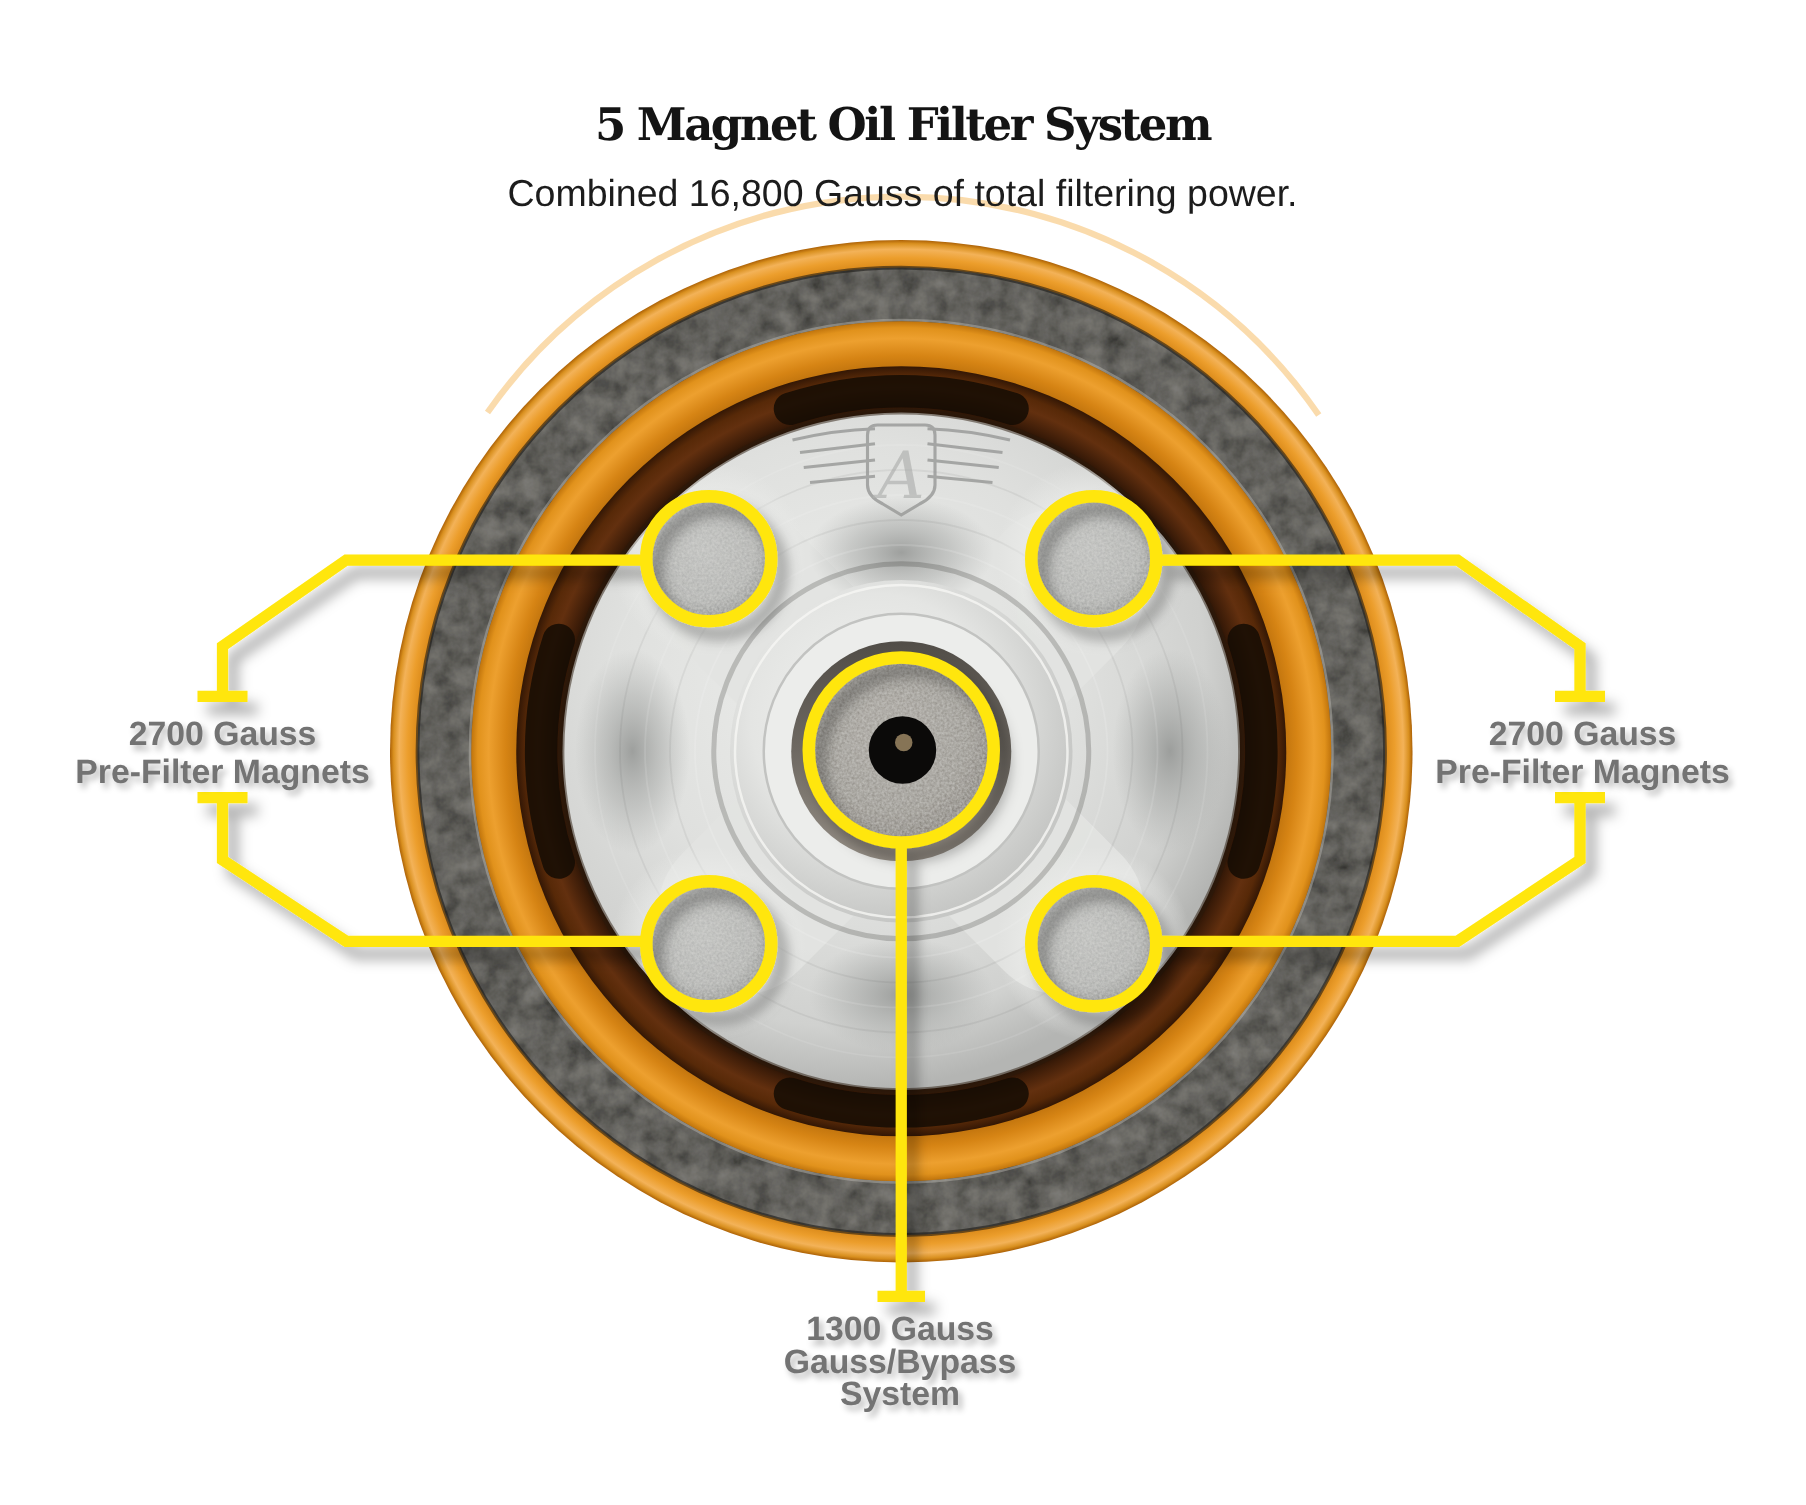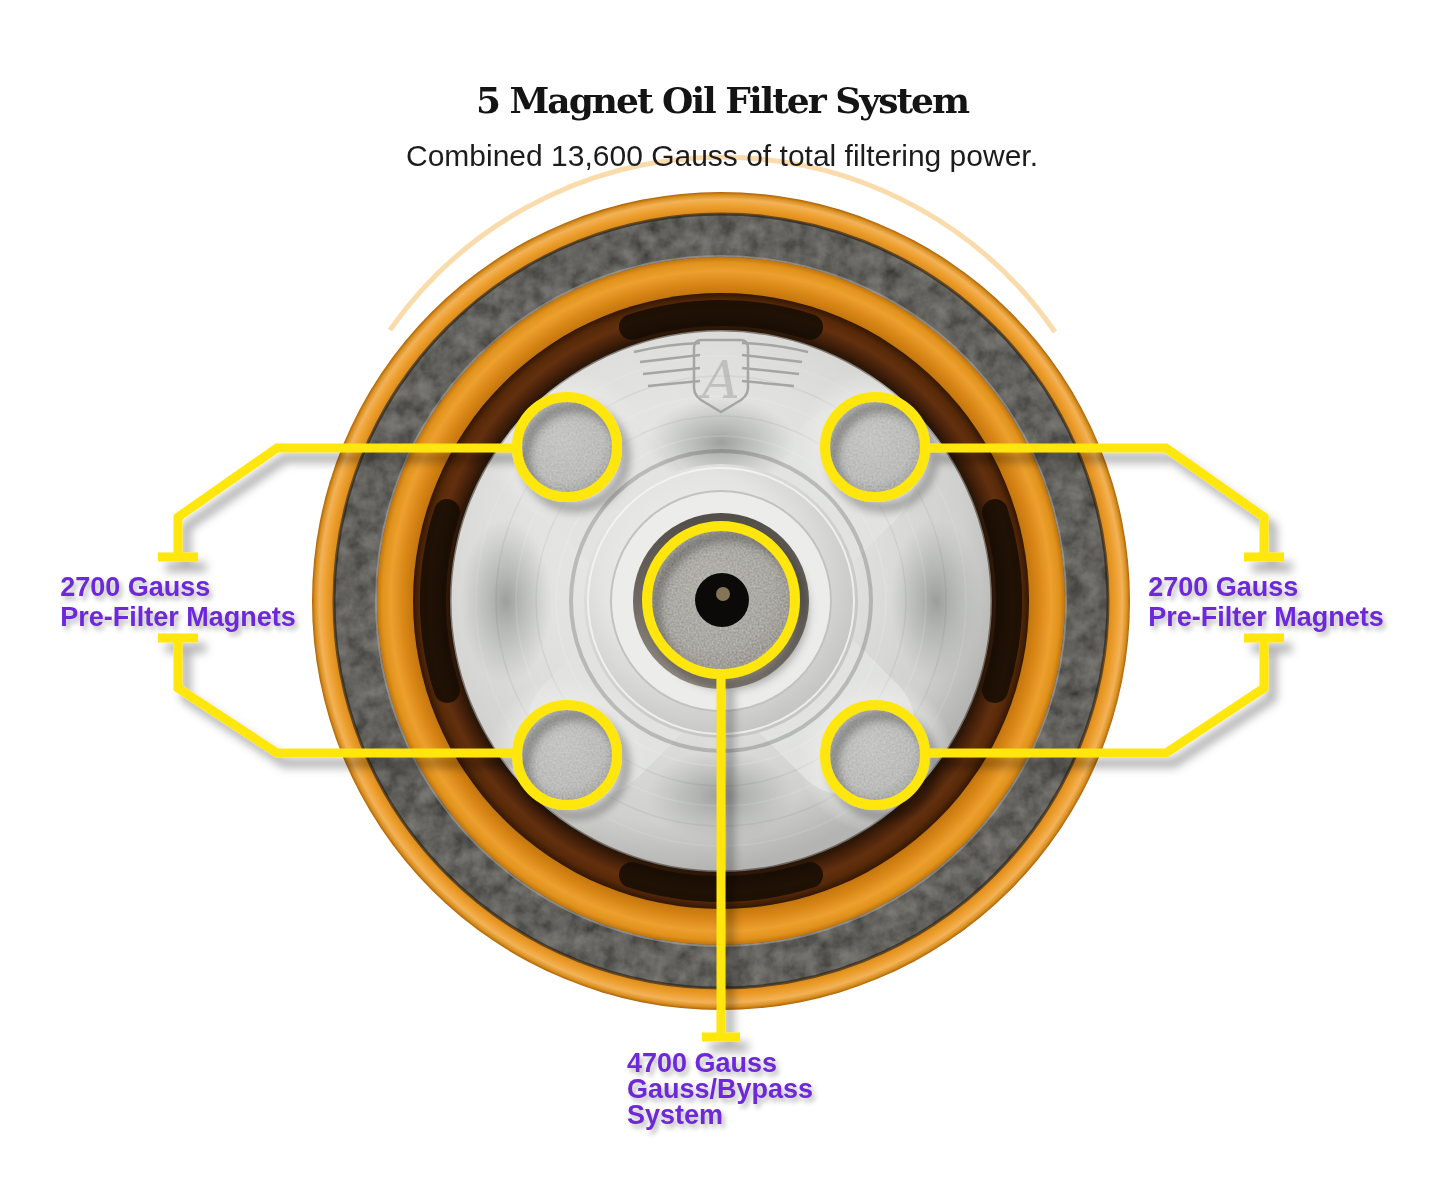--- a/index.html
+++ b/index.html
@@ -12,22 +12,22 @@
   .title{
     position:absolute;left:722px;top:82px;transform:translateX(-50%);
     font-family:"DejaVu Serif",serif;font-weight:700;font-size:36px;
     letter-spacing:-2px;color:#141414;white-space:nowrap;line-height:1;
   }
   .subtitle{
     position:absolute;left:722px;top:139px;transform:translateX(-50%);
     font-size:30px;color:#1c1c1c;white-space:nowrap;line-height:1.1;font-weight:400;
   }
   .callout-label{
-    position:absolute;transform:translateX(-50%);
-    font-weight:700;font-size:27px;line-height:30px;color:#6d28d9;
+    position:absolute;transform:translateX(-50%);text-align:center;
+    font-weight:700;font-size:27px;line-height:30px;color:#737373;
     white-space:nowrap;text-shadow:3px 4px 5px rgba(0,0,0,0.28);
   }
   #label-left{left:178px;top:572px;}
   #label-right{left:1266px;top:572px;}
   #label-bottom{left:720px;top:1050px;line-height:26px;}
 </style>
 </head>
 <body>
 
 <div class="stage">
@@ -222,31 +222,31 @@
       <path d="M1244 557 H1284"></path>
       <path d="M1244 638 H1284"></path>
       <path d="M1264 640 V688 L1166 753 H925"></path>
 
       <path d="M721 676 V1036"></path>
       <path d="M702 1037 H740"></path>
     </g>
   </svg>
 
   <div class="title">5 Magnet Oil Filter System</div>
-  <div class="subtitle">Combined 13,600 Gauss of total filtering power.</div>
+  <div class="subtitle">Combined 16,800 Gauss of total filtering power.</div>
 
   <div class="callout-label" id="label-left">
     <div>2700 Gauss</div>
     <div>Pre-Filter Magnets</div>
   </div>
 
   <div class="callout-label" id="label-right">
     <div>2700 Gauss</div>
     <div>Pre-Filter Magnets</div>
   </div>
 
   <div class="callout-label" id="label-bottom">
-    <div>4700 Gauss</div>
+    <div>1300 Gauss</div>
     <div>Gauss/Bypass</div>
     <div>System</div>
   </div>
 
 </div>
 
 </body></html>

